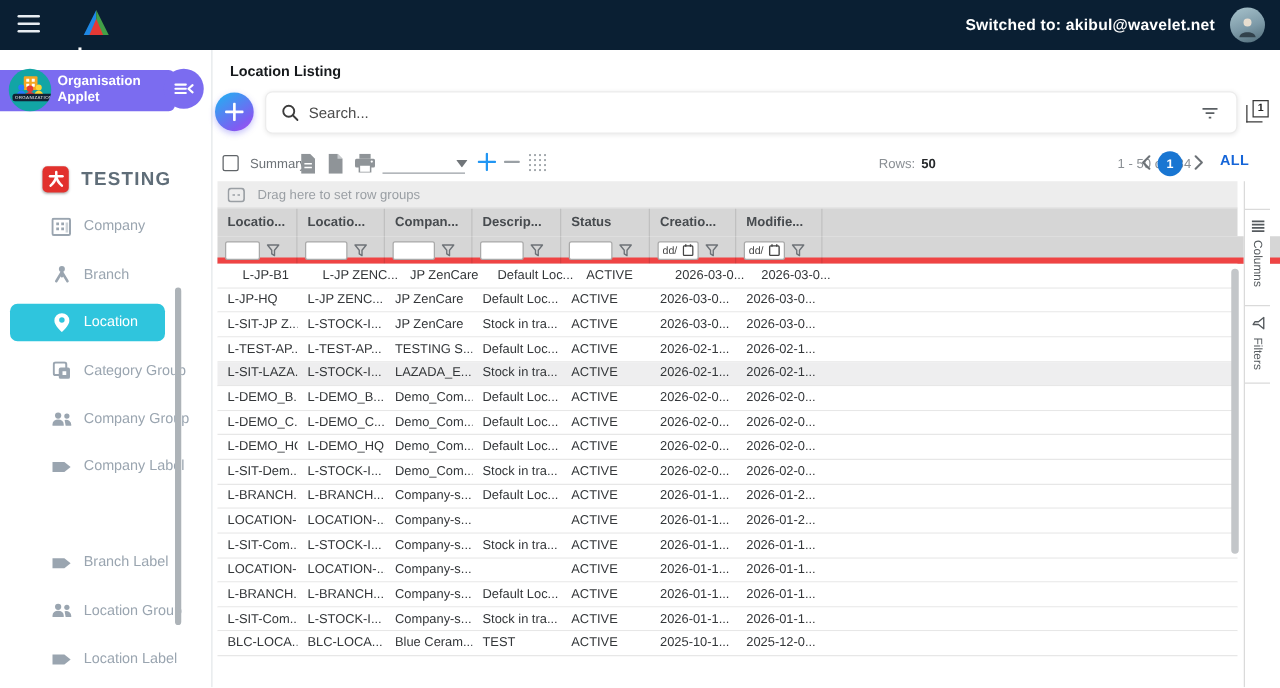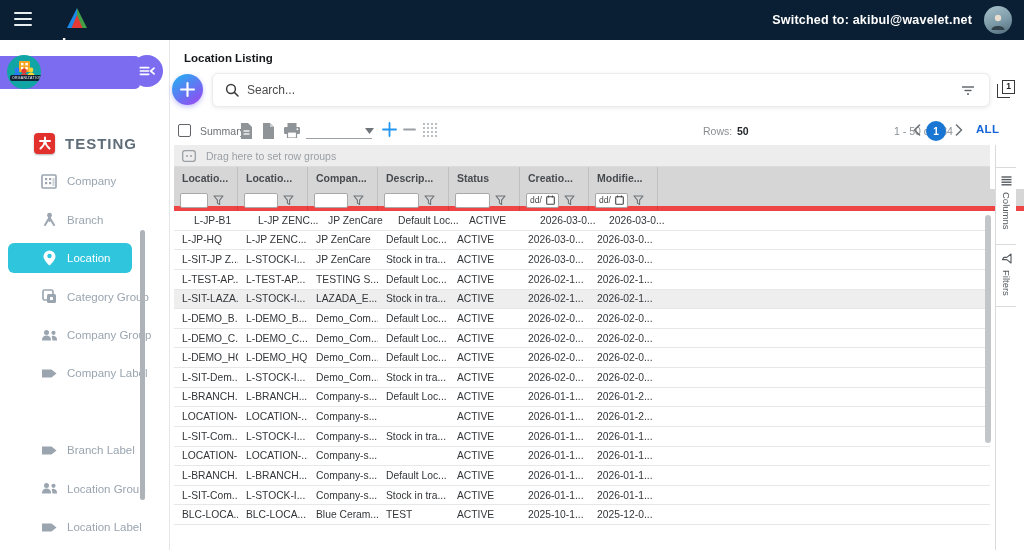--- a/index.html
+++ b/index.html
@@ -120,20 +120,21 @@
             <rect x="18.4" y="12" width="2.4" height="2.4" fill="#fff"></rect>
           <circle cx="10" cy="15" r="2.4" fill="#2979ff"></circle>
             <path d="M6.5,21 a3.5,3.5 0 0 1 7,0 z" fill="#2979ff"></path>
           <circle cx="17" cy="16" r="2.6" fill="#e53935"></circle>
             <path d="M13,22.5 a4,4 0 0 1 8,0 z" fill="#e53935"></path>
           <circle cx="24" cy="15" r="2.4" fill="#fdd835"></circle>
             <path d="M20.5,21 a3.5,3.5 0 0 1 7,0 z" fill="#fdd835"></path>
         </svg>
         <span class="applet-badge">ORGANIZATION</span>
       </span>
+      <span class="applet-title">Organisation Applet</span>
     </div>
     <button class="collapse-btn">
       <svg width="20" height="20" viewBox="0 0 24 24">
         <line x1="4" y1="8" x2="14" y2="8" stroke="#fff" stroke-width="2" stroke-linecap="round"></line>
         <line x1="4" y1="12" x2="14" y2="12" stroke="#fff" stroke-width="2" stroke-linecap="round"></line>
         <line x1="4" y1="16" x2="14" y2="16" stroke="#fff" stroke-width="2" stroke-linecap="round"></line>
         <polyline points="20.5,8.5 16.5,12 20.5,15.5" fill="none" stroke="#fff" stroke-width="2" stroke-linecap="round" stroke-linejoin="round"></polyline>
       </svg>
     </button>
     <nav class="side-nav" id="side-nav">

